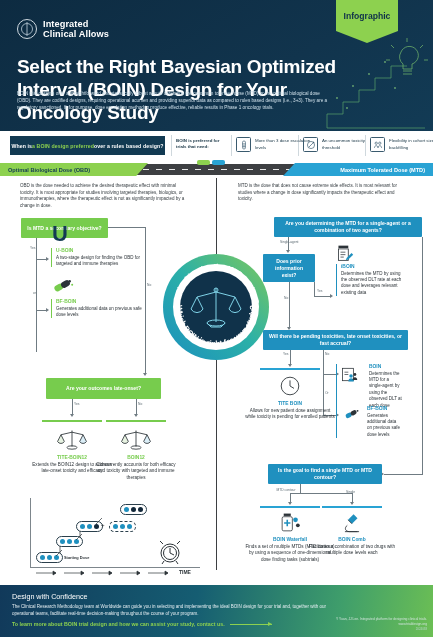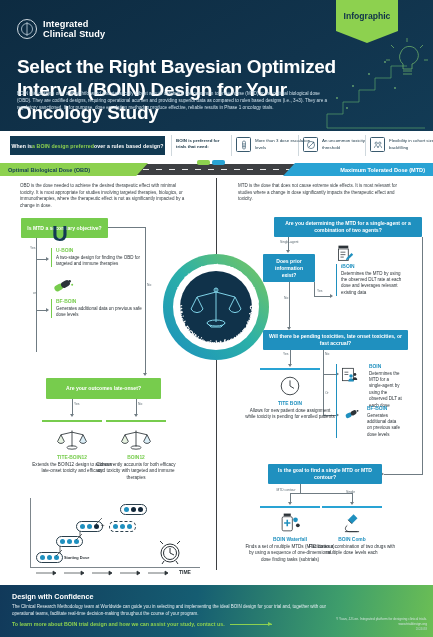--- a/index.html
+++ b/index.html
@@ -165,21 +165,21 @@
   .dot { width:5.5px; height:5.5px; border-radius:50%; background:#1f90bf; }
   .dot.dark { background:#13283a; }
   .chart-lbl { position:absolute; font-size:3.9px; font-weight:bold; color:#2c3338; }
 
   
   .footer {
     position:absolute; left:0; top:585px; width:433px; height:52px;
     background:linear-gradient(100deg,#11395a 0%, #155d72 45%, #3f9e6b 78%, #6cbf54 100%);
     color:#ffffff;
   }
-  .f-title { position:absolute; left:12px; top:7px; font-size:7.2px; font-weight:bold; }
+  .f-title { position:absolute; left:12px; top:7px; font-size:7.2px; font-weight:normal; }
   .f-body { position:absolute; left:12px; top:19px; width:330px; font-size:4.5px; line-height:6.6px; color:#e5eef2;}
   .f-cta { position:absolute; left:12px; top:36px; font-size:5.3px; font-weight:bold; color:#8dd14f; display:flex; align-items:center; gap:5px;}
   .f-arrow { width:42px; height:1px; background:#8dd14f; position:relative; }
   .f-arrow:after{ content:""; position:absolute; right:0; top:-1.6px; border-left:4px solid #8dd14f; border-top:2px solid transparent; border-bottom:2px solid transparent;}
   .f-note { position:absolute; right:6px; bottom:5px; width:108px; text-align:right; font-size:3.3px; line-height:4.6px; color:#cfe3da;}
   .f-note .pg { display:block; font-size:2.9px; color:#b8d6cb; margin-top:1px;}
 </style>
 </head>
 <body>
 
@@ -210,21 +210,21 @@
     </div>
 
     <div class="flag">
       <span>Infographic</span>
     </div>
 
     <div class="logo-row">
       <div class="logo-mark"></div>
       <div class="logo-text">
         <div>Integrated</div>
-        <div>Clinical Study</div>
+        <div>Clinical Allows</div>
       </div>
     </div>
 
     <div class="h-title">Select the Right Bayesian Optimized Interval (BOIN) Design for Your Oncology Study</div>
     <div class="h-sub">BOIN trial designs offer a straightforward and statistically robust way to determine the maximum tolerated dose (MTD) or the optimal biological dose (OBD). They are codified designs, requiring operational acumen and providing superior data as compared to rules based designs (i.e., 3+3). They are a regulatory sanctioned, fit for purpose, dose escalation method to produce effective, reliable results in Phase 1 oncology trials.</div>
   </div>
 
   <div class="prefbar">
     <div class="pref-pill">
       <span>When is </span>

